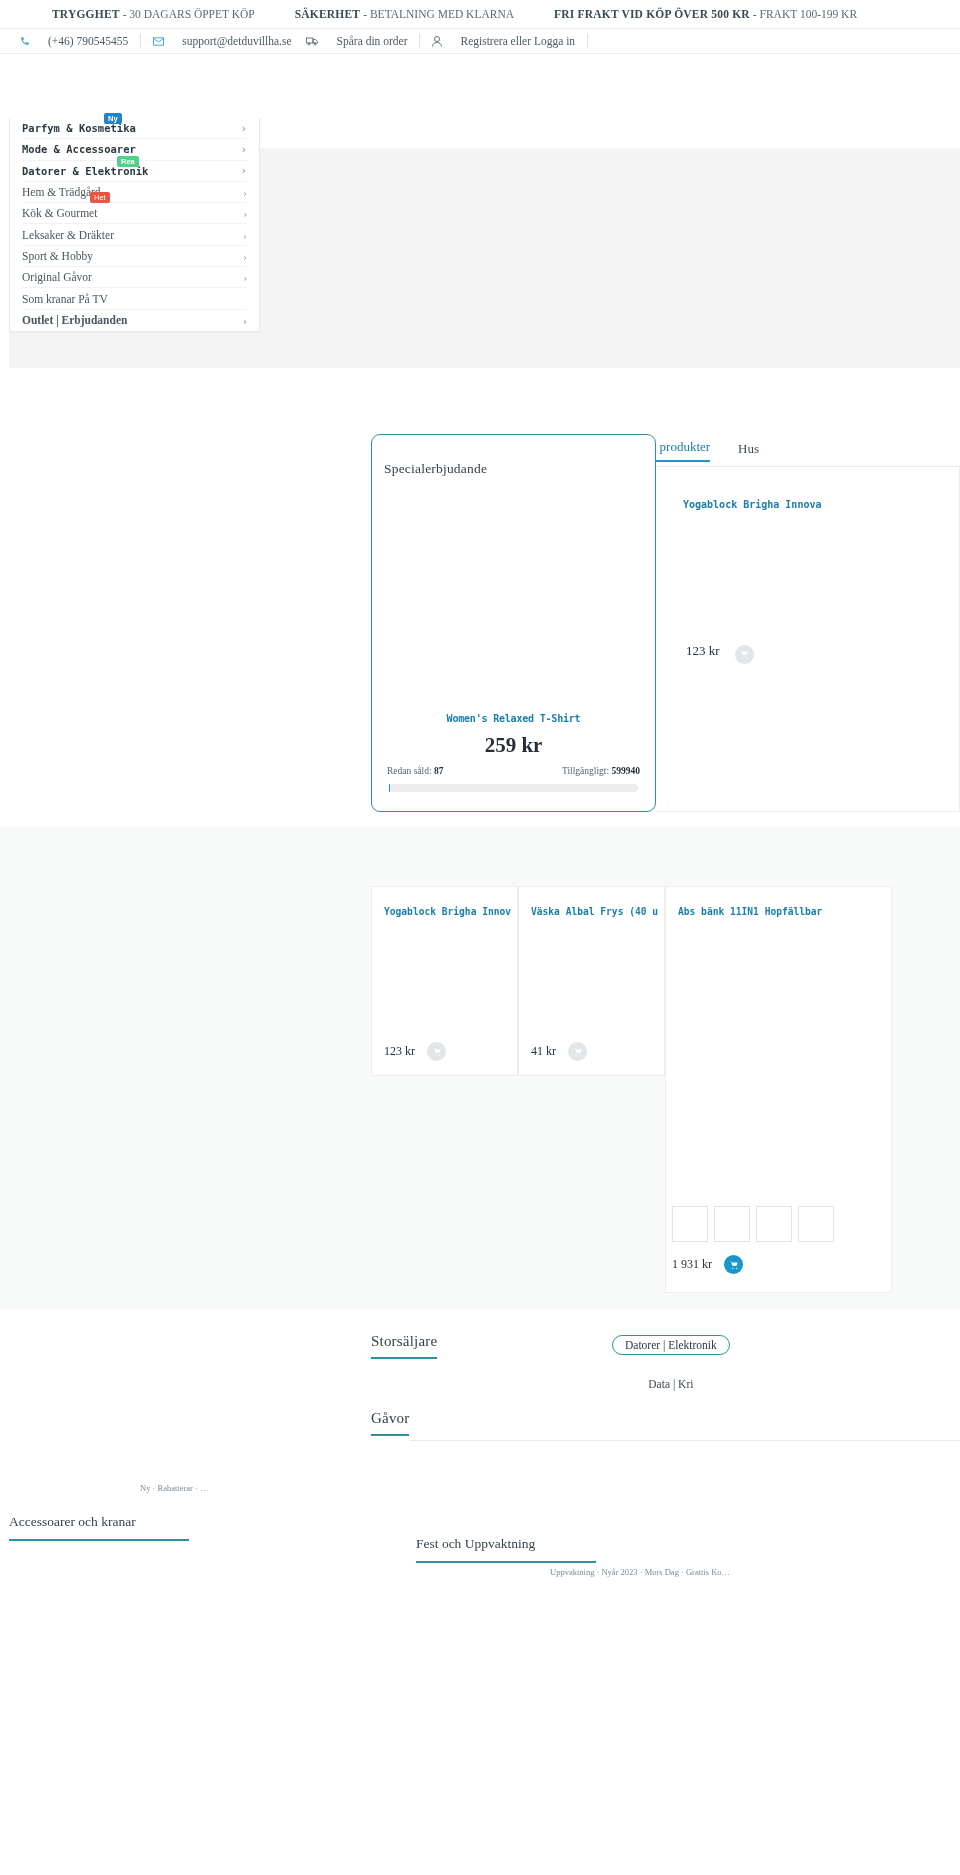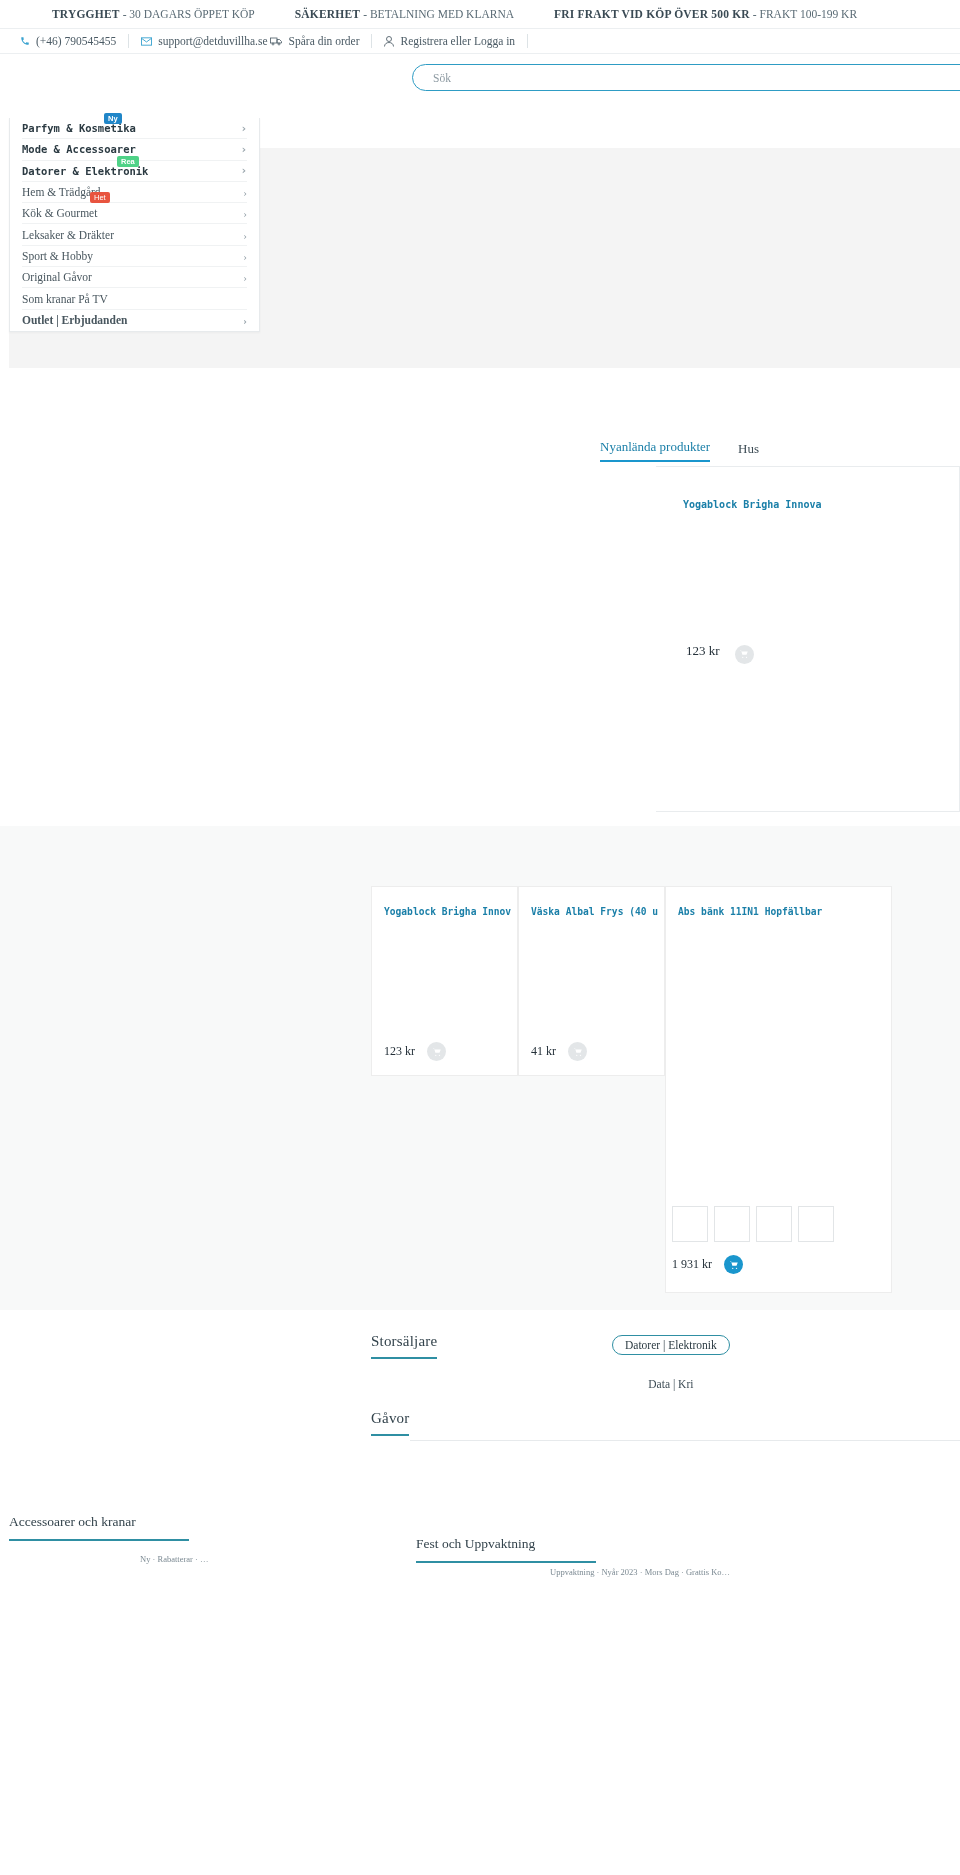--- a/index.html
+++ b/index.html
@@ -23,21 +23,21 @@
   .promo-item b { font-weight: bold; letter-spacing: .2px; }
   .promo-item span { color: #5a6b75; }
 
   
   .contact-bar {
     height: 26px; display: flex; align-items: center;
     font-size: 11.5px; color: #4a5a64;
     border-top: 1px solid #eceff1; border-bottom: 1px solid #eceff1;
     background: #fff; padding-left: 8px; white-space: nowrap;
   }
-  .cb-group { display: inline-flex; align-items: center; gap: 6px; padding: 0 12px; text-align: center; }
+  .cb-group { display: inline-flex; align-items: center; gap: 18px; padding: 0 12px; text-align: center; }
   .cb-sep { width: 1px; height: 14px; background: #dde3e6; }
   .ico { display: inline-block; color: #3aa3d0; line-height: 1; }
   .ico svg { display: block; }
 
   
   .search-row { height: 46px; position: relative; }
   .search-box {
     position: absolute; left: 412px; top: 10px;
     width: 700px; height: 27px;
     border: 1px solid #2e9cc4; border-radius: 14px;
@@ -248,23 +248,20 @@
         <svg width="10" height="11" viewBox="0 0 20 22" fill="none" stroke="currentColor" stroke-width="1.7">
             <circle cx="10" cy="6" r="5"></circle>
             <path d="M1 21c0-5 4-8 9-8s9 3 9 8"></path>
           </svg>
       </span>
       <span>Registrera eller Logga in</span>
     </span>
     <span class="cb-sep"></span>
   </div>
 
-  <div class="search-row">
-    <div class="search-box">Sök</div>
-  </div>
 
   <div class="hero-strip"></div>
 
   <div class="cat-panel">
     <div class="cat-list">
       <div class="cat-item bold">
         <span>Parfym &amp; Kosmetika</span>
         <span class="badge ny">Ny</span>
         <span class="chev">›</span>
       </div>
@@ -320,20 +317,38 @@
       <span class="cart-btn" style="margin-left:12px;vertical-align:-4px">
         <svg viewBox="0 0 24 24" fill="currentColor">
             <path d="M2 3h3l3 11h10l3-8H7"></path>
             <circle cx="9" cy="20" r="1.6"></circle>
             <circle cx="18" cy="20" r="1.6"></circle>
           </svg>
       </span>
     </div>
   </div>
 
+  <div class="offer-card">
+    <div class="offer-title">Specialerbjudande</div>
+    <div class="offer-name">Women's Relaxed T-Shirt</div>
+    <div class="offer-price">259 kr</div>
+    <div class="offer-stats">
+      <span>
+        <span>Redan såld:</span>
+        <b>87</b>
+      </span>
+      <span>
+        <span>Tillgängligt:</span>
+        <b>599940</b>
+      </span>
+    </div>
+    <div class="offer-progress">
+        <i></i>
+      </div>
+  </div>
 
   <div class="band2"></div>
 
   <div class="filters">
     <span class="pill">Kök | Gourmet</span>
     <span class="pill active">Sport | Hobby</span>
     <span class="pill">Hem | Trädgård</span>
     <span class="pill">Pa</span>
   </div>
 
@@ -388,18 +403,18 @@
   <div class="sec-heading" style="left:371px; top:1333px;">Storsäljare</div>
   <div class="sec-filters" style="left:612px; top:1335px;flex-direction:column;">
     <span class="pill active">Datorer | Elektronik</span>
     <span class="pill">Data | Kri</span>
   </div>
 
   <div class="sec-heading" style="left:371px; top:1410px; width:38px;">Gåvor</div>
   <div style="position:absolute;left:410px;top:1440px;width:550px;height:1px;background:#e7eaec"></div>
 
   <div class="fcol-title" style="left:9px; top:1514px; width:180px;">Accessoarer och kranar</div>
-  <div class="fcol-sub" style="left:140px; top:1554px;text-align:right;">Ny · Rabatterar · …</div>
+  <div class="fcol-sub" style="left:140px; top:1483px;text-align:right;">Ny · Rabatterar · …</div>
 
   <div class="fcol-title" style="left:416px; top:1514px; width:180px;margin-top:22px;">Fest och Uppvaktning</div>
   <div class="fcol-sub" style="left:550px; top:1567px;">Uppvaktning · Nyår 2023 · Mors Dag · Grattis Ko…</div>
 
 </div>
 
 </body></html>

